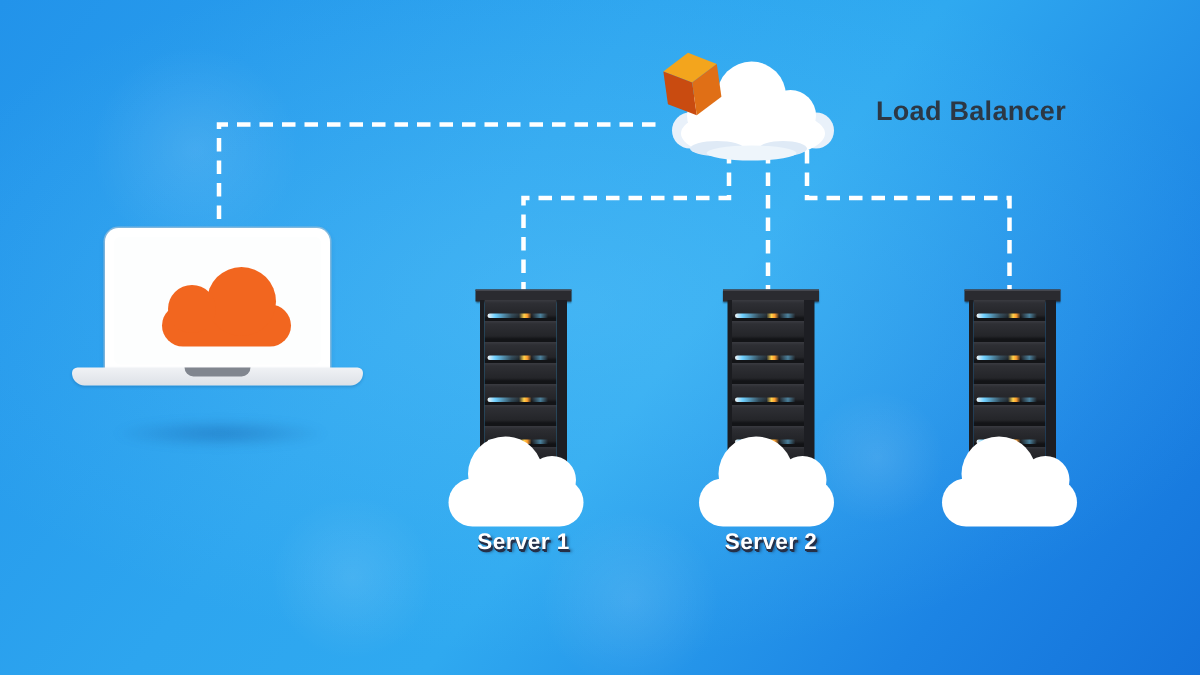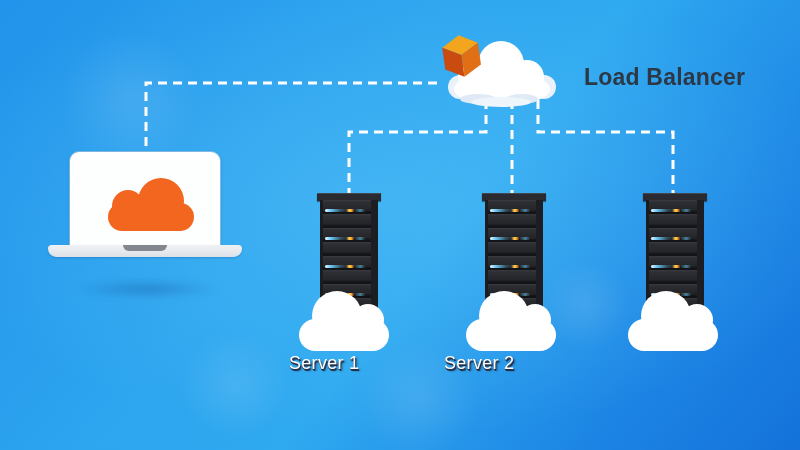--- a/index.html
+++ b/index.html
@@ -36,21 +36,21 @@
   .lap-base { position:absolute; left:48px; top:245px; width:194px; height:12px;
     background:linear-gradient(#f0f2f5, #dde1e7); border-radius:4px 4px 9px 9px;
     box-shadow:0 1px 2px rgba(10,60,120,0.25); }
   .lap-notch { position:absolute; left:75px; top:0; width:44px; height:6px;
     background:#81868f; border-radius:0 0 6px 6px; }
 
   
   .lb-node { position:absolute; left:440px; top:33px; width:126px; height:78px; }
   .lb-node svg { position:absolute; left:0; top:0; }
   .cube { position:absolute; left:42px; top:12px; transform:rotate(-8deg); }
-  .lb-label { position:absolute; left:584px; top:64px; font-size:23px; font-weight:bold;
+  .lb-label { position:absolute; left:584px; top:64px; font-size:18px; font-weight:bold;
     color:#2c3845; letter-spacing:0.2px; }
 
   
   .server { position:absolute; width:58px; height:152px; }
   .cap { position:absolute; left:-3px; right:-3px; top:0; height:7px; background:#2a2b30;
     border-top:1px solid #45474e; box-shadow:0 1px 1px rgba(0,0,0,0.4); }
   .tower { position:absolute; left:0; right:0; top:7px; bottom:0;
     background:repeating-linear-gradient(180deg, #3a3b41 0px, #2e2f34 2px, #242529 10px, #131417 12px, #131417 14px);
     border-left:3px solid #1b1c20; border-right:7px solid #1d1e23; }
   .tower::after { content:""; position:absolute; left:0; right:0; top:0; bottom:0;
@@ -61,22 +61,22 @@
       rgba(111,208,255,0.08) 50%, #ffd24a 58%, #ff9d2e 63%, rgba(255,210,74,0) 70%,
       rgba(111,208,255,0.55) 84%, rgba(111,208,255,0) 96%); }
   .led.l1{top:16px}.led.l2{top:44px}.led.l3{top:72px}.led.l4{top:100px}.led.l5{top:128px}
 
   .wcloud { position:absolute; width:90px; height:32px; background:#ffffff; border-radius:17px; z-index:3; }
   .wcloud::before { content:""; position:absolute; width:50px; height:50px; border-radius:50%;
     background:#ffffff; top:-28px; left:13px; }
   .wcloud::after { content:""; position:absolute; width:32px; height:32px; border-radius:50%;
     background:#ffffff; top:-15px; right:5px; }
 
-  .srv-label { position:absolute; width:120px; top:353px; z-index:4;
-    font-size:18px; font-weight:normal; color:#ffffff;
+  .srv-label { position:absolute; width:120px; top:353px; text-align:center; z-index:4;
+    font-size:15px; font-weight:bold; color:#ffffff;
     text-shadow:1px 2px 0 #253048, 0 1px 0 #253048, 2px 2px 2px rgba(20,30,55,0.55);
     letter-spacing:0.3px; }
 </style>
 </head>
 <body>
 
 <div class="stage">
 
   <div class="spot" style="left:180px; top:330px; width:110px; height:110px;"></div>
   <div class="spot" style="left:360px; top:340px; width:120px; height:120px;"></div>
@@ -135,21 +135,21 @@
   <div class="server" style="left:485px; top:193px;">
     <div class="cap"></div>
     <div class="tower"></div>
     <div class="led l1"></div>
     <div class="led l2"></div>
     <div class="led l3"></div>
     <div class="led l4"></div>
     <div class="led l5"></div>
   </div>
   <div class="wcloud" style="left:466px; top:319px;"></div>
-  <div class="srv-label" style="left:444px;">Server 2</div>
+  <div class="srv-label" style="left:454px;">Server 2</div>
 
   <div class="server" style="left:646px; top:193px;">
     <div class="cap"></div>
     <div class="tower"></div>
     <div class="led l1"></div>
     <div class="led l2"></div>
     <div class="led l3"></div>
     <div class="led l4"></div>
     <div class="led l5"></div>
   </div>

